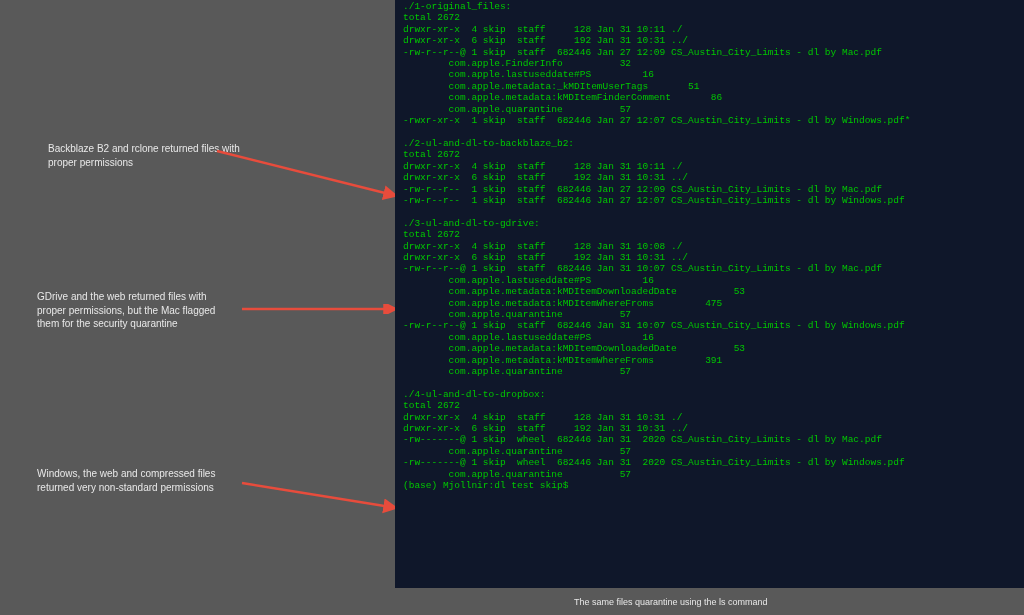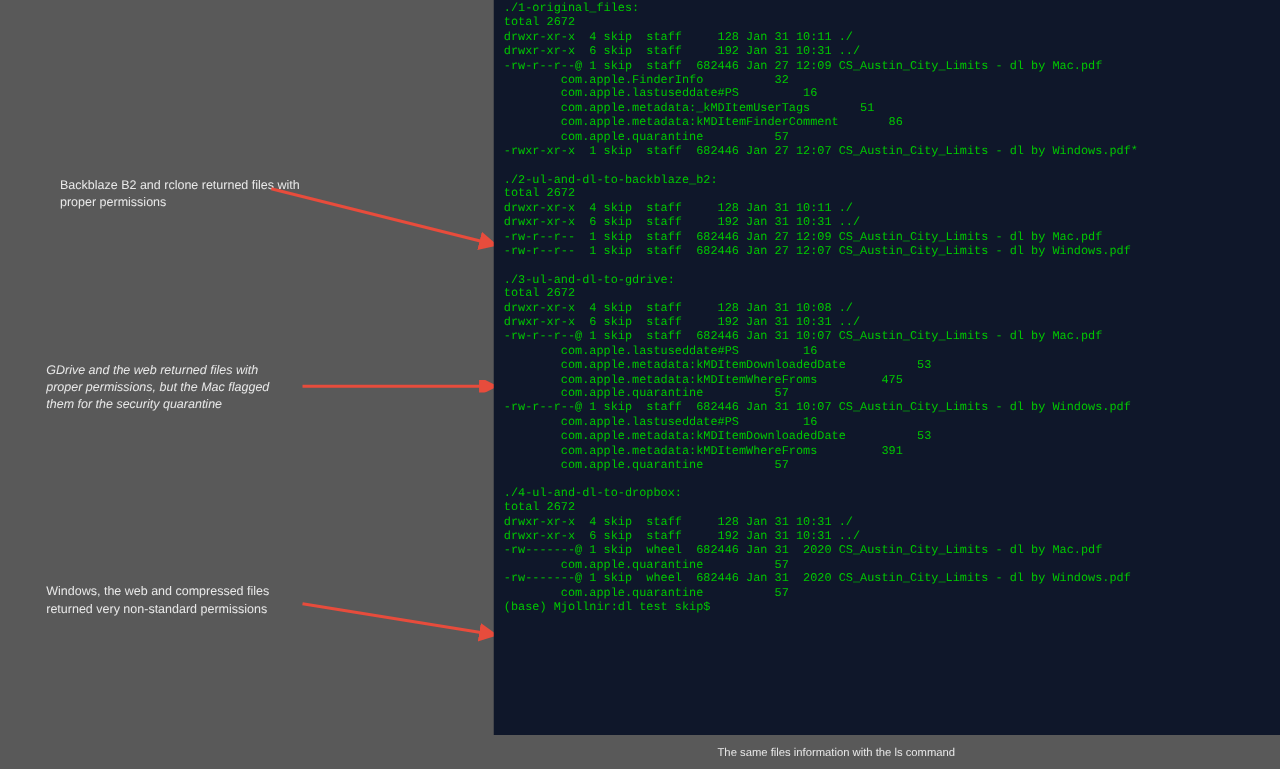--- a/index.html
+++ b/index.html
@@ -45,21 +45,21 @@
       font-size: 9px;
     }
   </style>
 </head>
 <body>
 
 <div class="annotation" style="left:37px; top:142px;margin-left:11px;">
   <span>Backblaze B2 and rclone returned files with proper permissions</span>
 </div>
 
-<div class="annotation" style="left:37px; top:290px;font-style:italic;">
+<div class="annotation" style="left:37px; top:290px;">
   <span>GDrive and the web returned files with proper permissions, but the Mac flagged them for the security quarantine</span>
 </div>
 
 <div class="annotation" style="left:37px; top:467px;">
   <span>Windows, the web and compressed files returned very non-standard permissions</span>
 </div>
 
 <svg class="arrow" style="left:215px; top:148px;" width="195" height="55">
   <defs>
     <marker id="ah1" markerWidth="7" markerHeight="7" refX="5.5" refY="3" orient="auto">
@@ -124,13 +124,13 @@
 ./4-ul-and-dl-to-dropbox:
 total 2672
 drwxr-xr-x  4 skip  staff     128 Jan 31 10:31 ./
 drwxr-xr-x  6 skip  staff     192 Jan 31 10:31 ../
 -rw-------@ 1 skip  wheel  682446 Jan 31  2020 CS_Austin_City_Limits - dl by Mac.pdf
         com.apple.quarantine          57
 -rw-------@ 1 skip  wheel  682446 Jan 31  2020 CS_Austin_City_Limits - dl by Windows.pdf
         com.apple.quarantine          57
 (base) Mjollnir:dl test skip$ </div>
 
-<div class="caption">The same files information with the ls command</div>
+<div class="caption">The same files quarantine using the ls command</div>
 
 </body></html>

